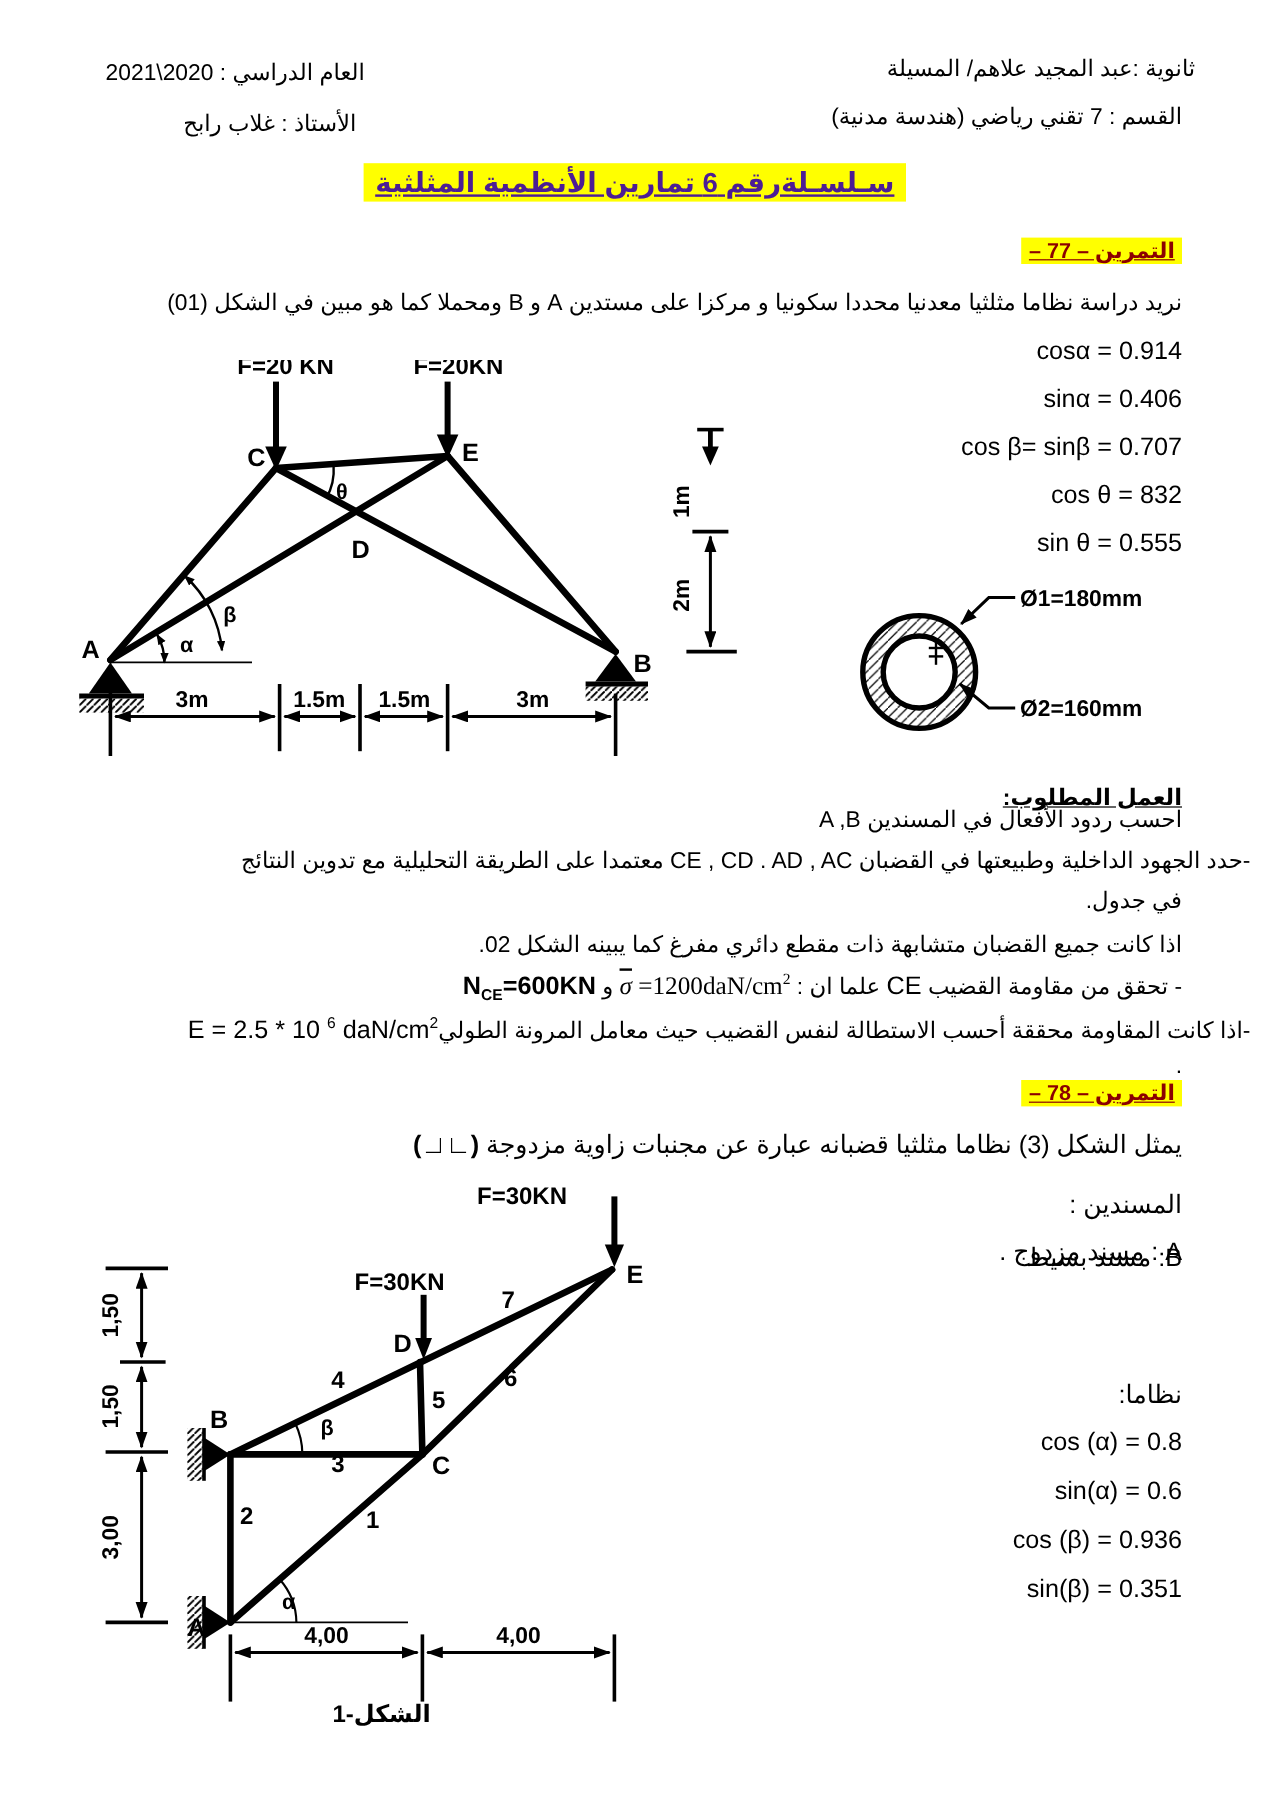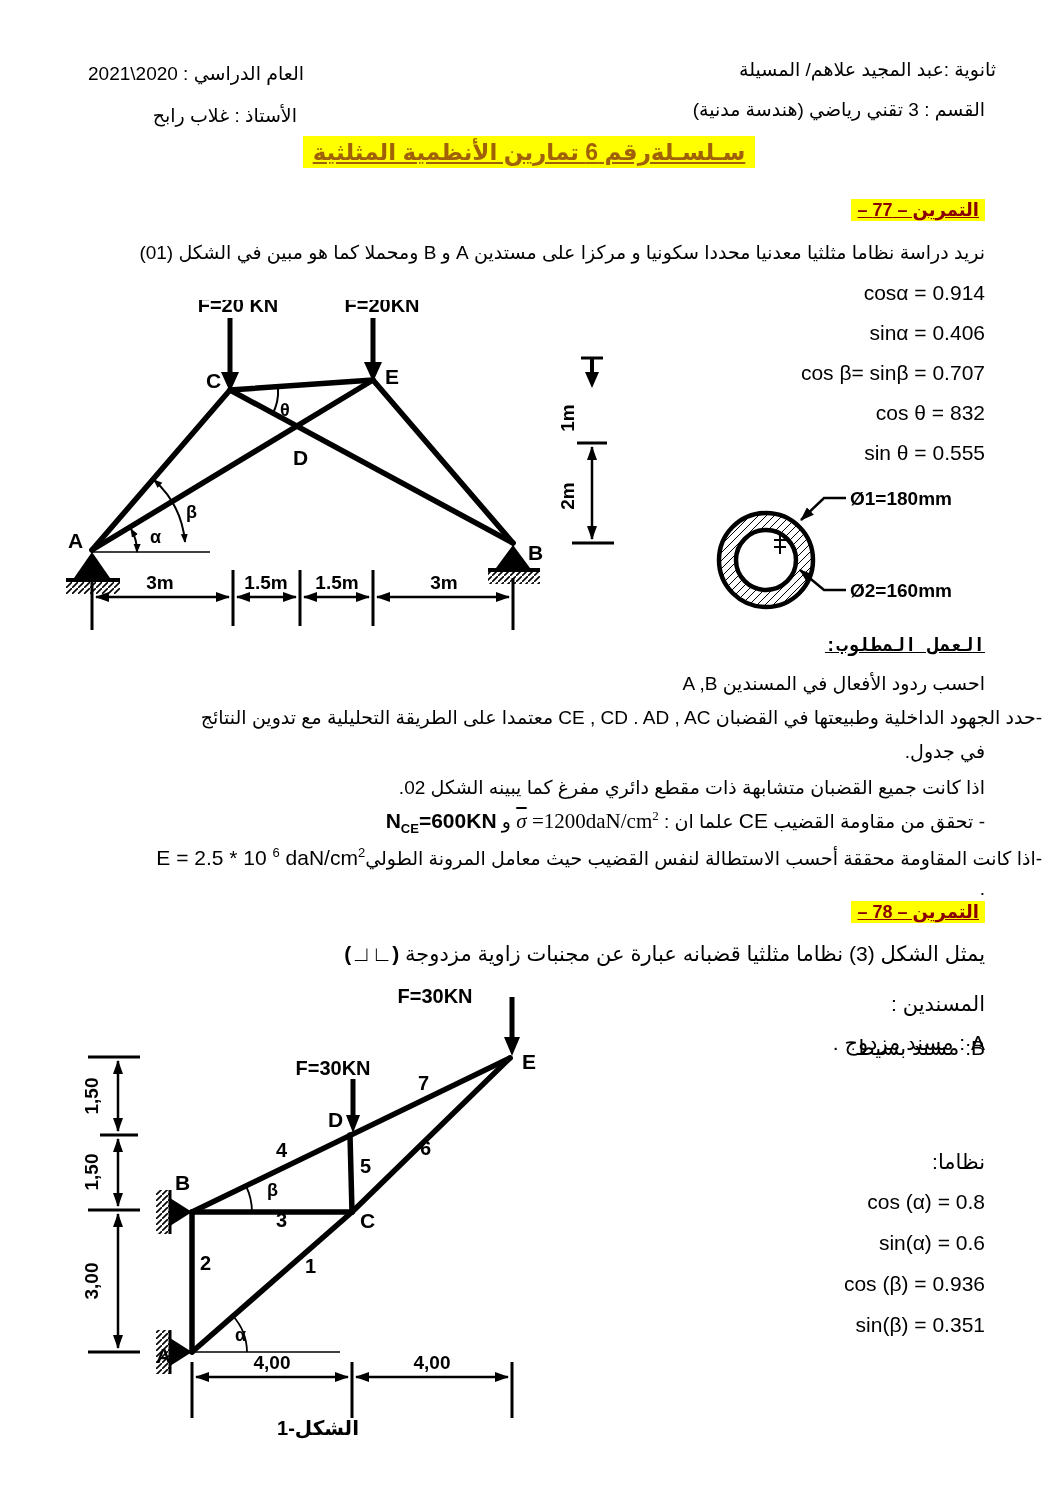--- a/index.html
+++ b/index.html
@@ -2,22 +2,22 @@
 <html lang="ar"><head>
 <meta charset="utf-8">
 <style>
   html,body{margin:0;padding:0;background:#fff;}
   #page{position:relative;width:1058px;height:1497px;background:#ffffff;overflow:hidden;
         font-family:"Liberation Sans","DejaVu Sans",sans-serif;color:#000;}
   .abs{position:absolute;}
   .rtl{direction:rtl;unicode-bidi:embed;}
   .ltrIso{direction:ltr;unicode-bidi:isolate;}
   .hl{background:#ffff00;}
-  .ar-head{font-size:19px;margin-top:12px;}
-  .title{font-size:23px;font-weight:bold;color:#a16207;text-decoration:underline;padding:3px 10px;}
+  .ar-head{font-size:19px;}
+  .title{font-size:23px;font-weight:bold;color:#4c1d95;text-decoration:underline;padding:3px 10px;}
   .exhead{font-size:18px;font-weight:bold;color:#8b0000;text-decoration:underline;padding:1px 6px;}
   .body-ar{font-size:19px;}
   .big-ar{font-size:21px;}
   .trig{font-size:21px;direction:ltr;text-align:right;}
   .trig div{margin-bottom:16px;}
   .trig78 div{margin-bottom:17px;}
   .work-h{font-size:19px;font-weight:bold;text-decoration:underline;}
   .f-serif{font-family:"Liberation Serif","DejaVu Serif",serif;font-size:21px;}
   .f-serif .sig{font-style:italic;text-decoration:overline;}
   sup{font-size:13px;} sub{font-size:13px;}
@@ -29,21 +29,21 @@
   .dlab{font-size:19px;font-weight:bold;}
   .mlab{font-size:20px;font-weight:bold;}
   .glab{font-size:18px;font-weight:bold;}
 </style>
 </head>
 <body>
 
 <div id="page">
 
   <div class="abs rtl ar-head" style="top:46px;right:62px;text-align:right;">ثانوية :عبد المجيد علاهم/ المسيلة</div>
-  <div class="abs rtl ar-head" style="top:86px;right:73px;text-align:right;">القسم :  3 تقني رياضي (هندسة مدنية)</div>
+  <div class="abs rtl ar-head" style="top:86px;right:73px;text-align:right;">القسم :  7 تقني رياضي (هندسة مدنية)</div>
   <div class="abs rtl ar-head" style="top:50px;left:82px;width:222px;text-align:right;">العام الدراسي : 2020\2021</div>
   <div class="abs rtl ar-head" style="top:92px;left:82px;width:215px;text-align:right;">الأستاذ : غلاب رابح</div>
 
   <div class="abs" style="top:139px;left:0;width:1058px;text-align:center;">
     <span class="rtl hl title">سـلسـلةرقم 6 تمارين الأنظمية المثلثية</span>
   </div>
 
   <div class="abs" style="top:199px;right:73px;">
     <span class="rtl hl exhead">التمرين – 77 –</span>
   </div>
@@ -161,21 +161,21 @@
       <line x1="80" y1="64" x2="80" y2="84"></line>
       <line x1="74" y1="70" x2="86" y2="70"></line>
       <line x1="74" y1="77" x2="86" y2="77"></line>
     </g>
     <polyline points="146,28 124,28 101,50" fill="none" stroke="#000" stroke-width="2.5" marker-end="url(#da2)"></polyline>
     <polyline points="146,120 124,120 100,100" fill="none" stroke="#000" stroke-width="2.5" marker-end="url(#da2)"></polyline>
     <text class="dlab" x="150" y="35">Ø1=180mm</text>
     <text class="dlab" x="150" y="127">Ø2=160mm</text>
   </svg>
 
-  <div class="abs rtl work-h" style="top:633px;right:73px;font-family:Liberation Mono, monospace;">العمل المطلوب:</div>
+  <div class="abs rtl work-h" style="top:654px;right:73px;">العمل المطلوب:</div>
 
   <div class="abs rtl body-ar" style="top:706px;right:16px;left:16px;text-align:right;">
     <span>-حدد الجهود الداخلية وطبيعتها في القضبان  </span><span class="ltrIso">CE , CD . AD , AC</span><span> معتمدا على الطريقة التحليلية مع تدوين النتائج</span>
   </div>
 
   <div class="abs rtl body-ar" style="top:672px;right:73px;text-align:right;">
     <span>احسب ردود الأفعال في المسندين </span><span class="ltrIso">A ,B</span>
   </div>
   <div class="abs rtl body-ar" style="top:740px;right:73px;text-align:right;">في جدول.</div>
 

